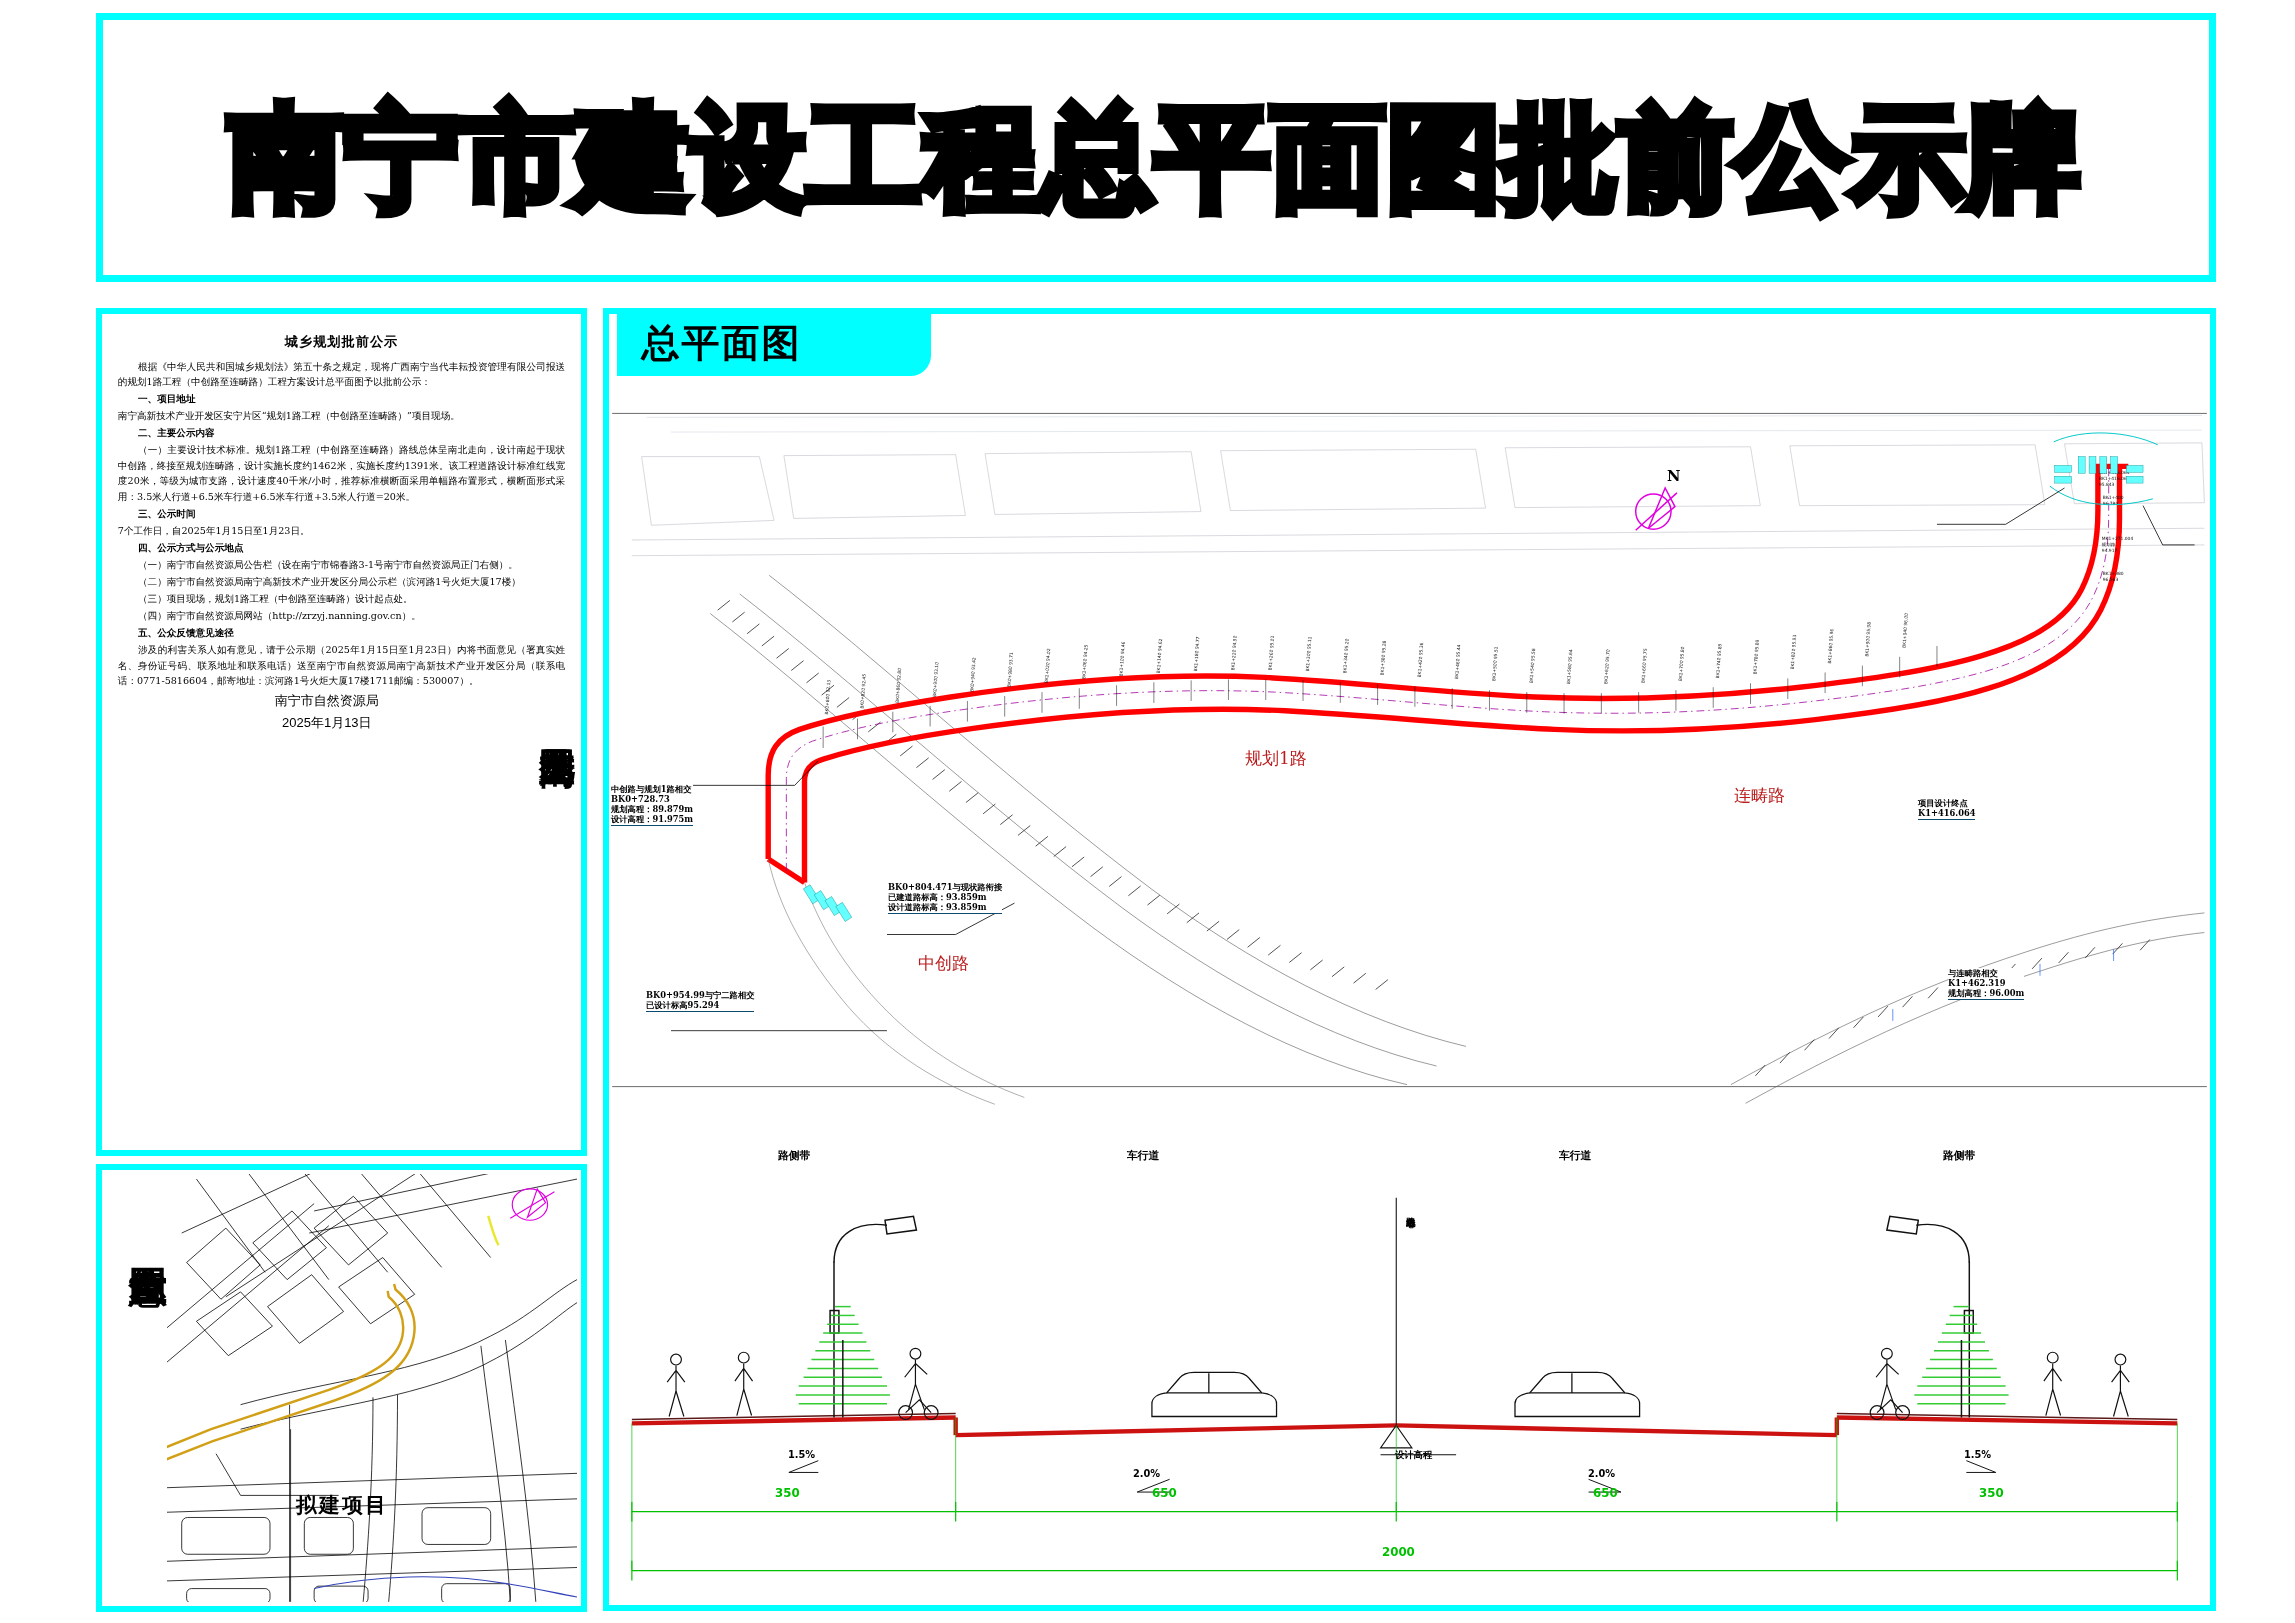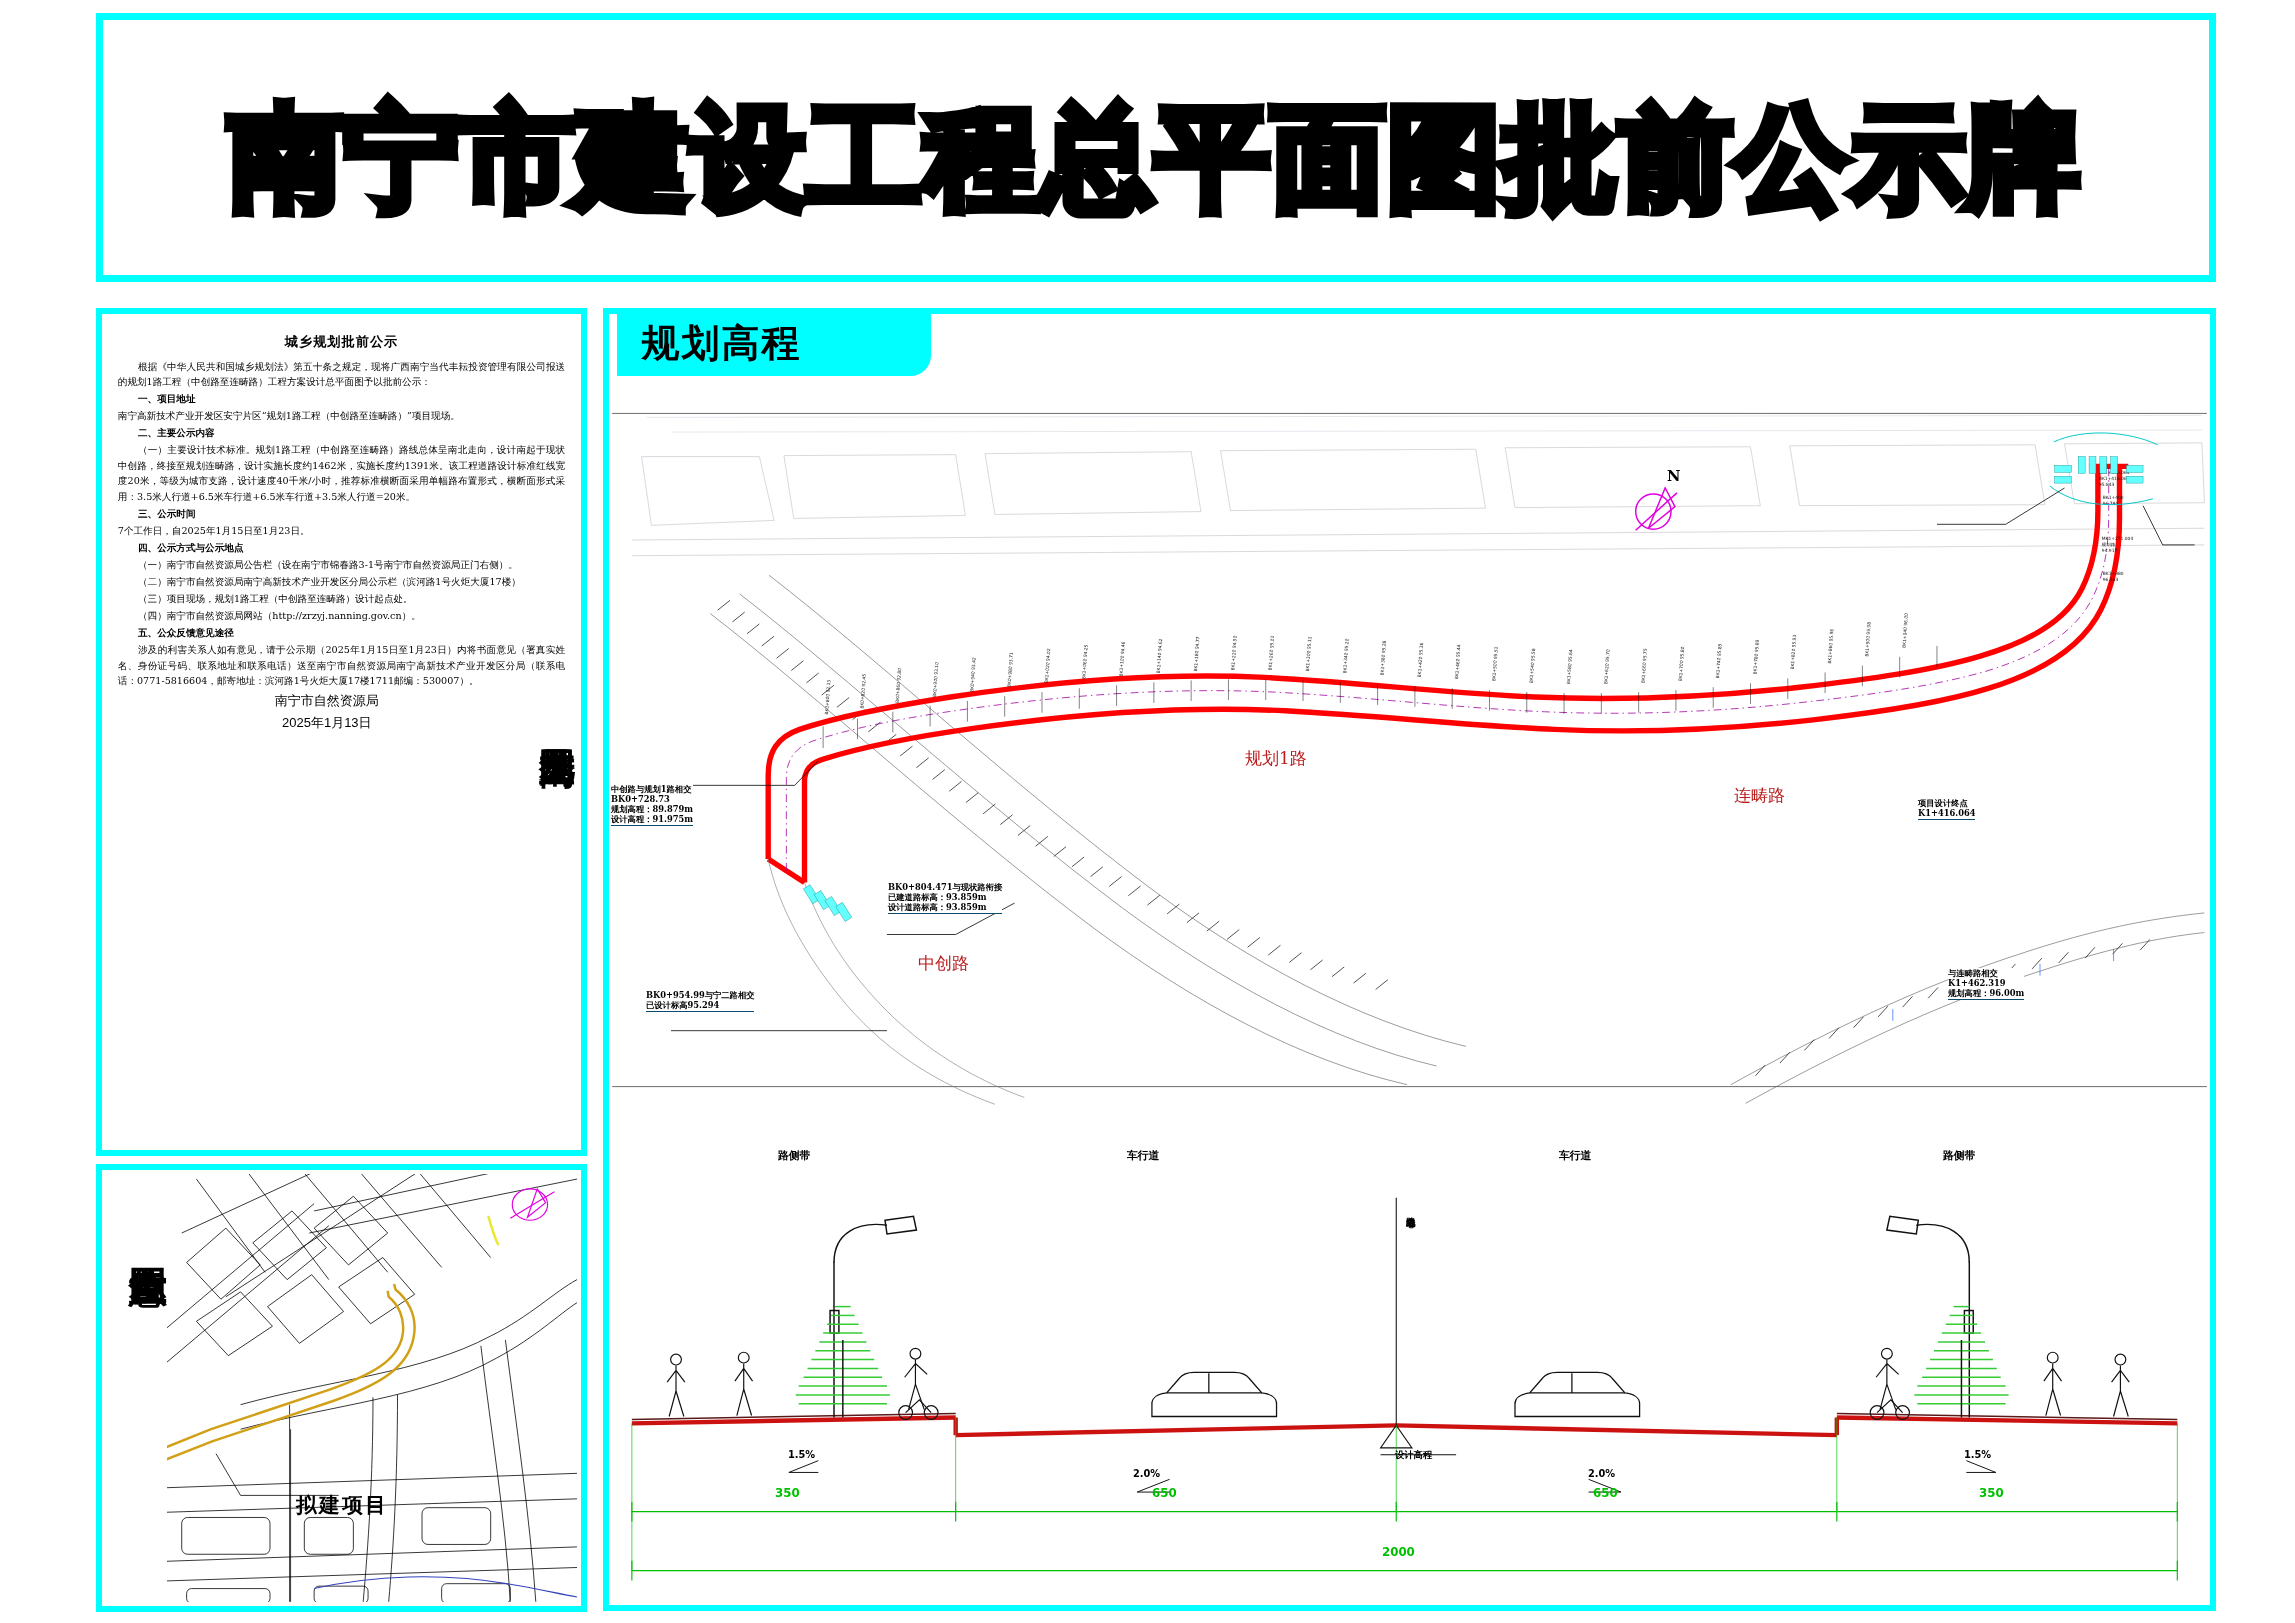--- a/index.html
+++ b/index.html
@@ -161,21 +161,21 @@
       <g stroke="#e000e0" stroke-width="2.4" fill="none">
         <ellipse cx="740" cy="62" rx="36" ry="32"></ellipse>
         <path d="M700,90 L790,36"></path>
         <path d="M755,30 L735,88 L772,58 Z"></path>
       </g>
     </svg>
     <div style="position:absolute;left:129px;top:317px;font-family:'DejaVu Serif',serif;font-weight:bold;font-size:20.6px;letter-spacing:2.5px;">拟建项目</div>
   </div>
 
   <div class="cyanframe" id="main-panel"></div>
-  <div id="plan-header">规划高程</div>
+  <div id="plan-header">总平面图</div>
 
   <div id="plan-area">
     <svg width="1595" height="736" viewBox="0 0 3250 1500">
       <rect x="0" y="0" width="3250" height="1500" fill="#ffffff"></rect>
 
       <line x1="0" y1="62" x2="3250" y2="62" stroke="#000" stroke-width="1.2"></line>
       <line x1="0" y1="1434" x2="3250" y2="1434" stroke="#000" stroke-width="1.2"></line>
 
       <g stroke="#b9b9c4" stroke-width="1.1" fill="none">
         <path d="M60,150 L300,150 L330,280 L80,290 Z"></path>

